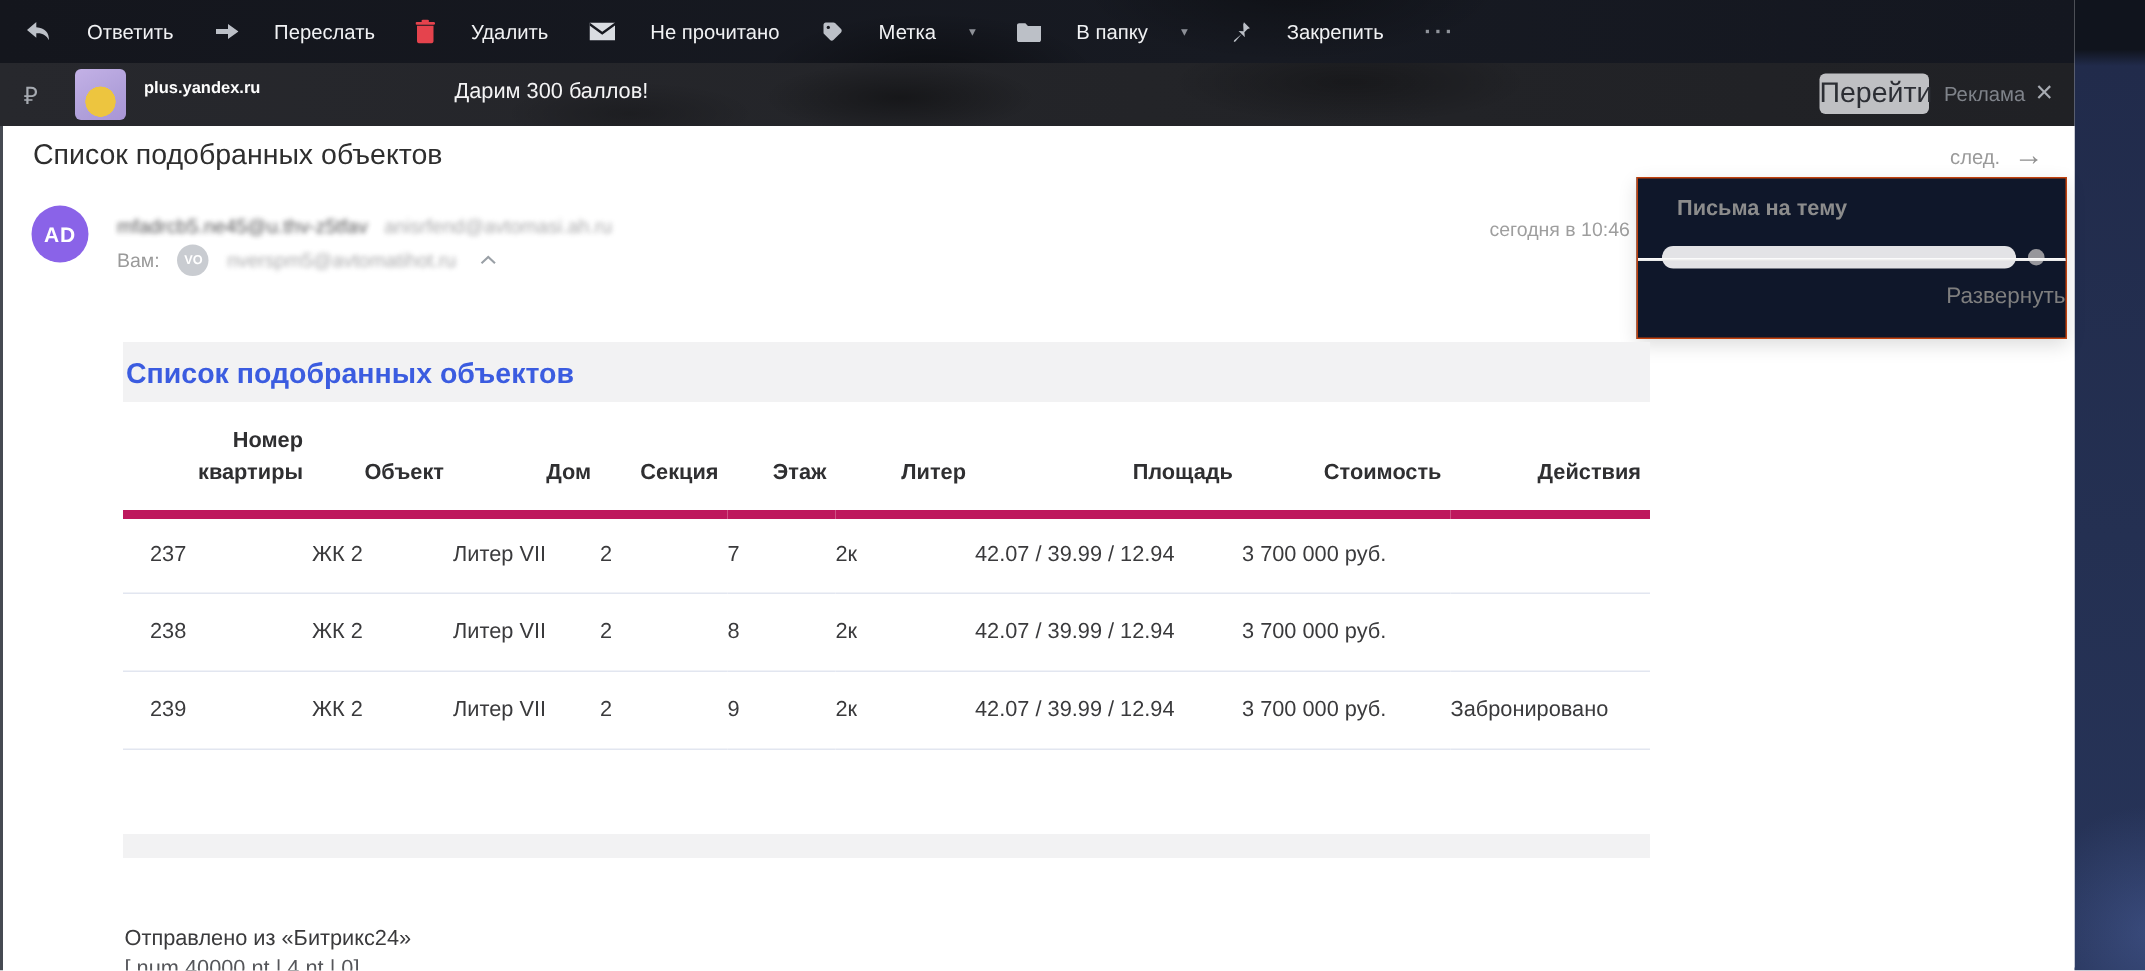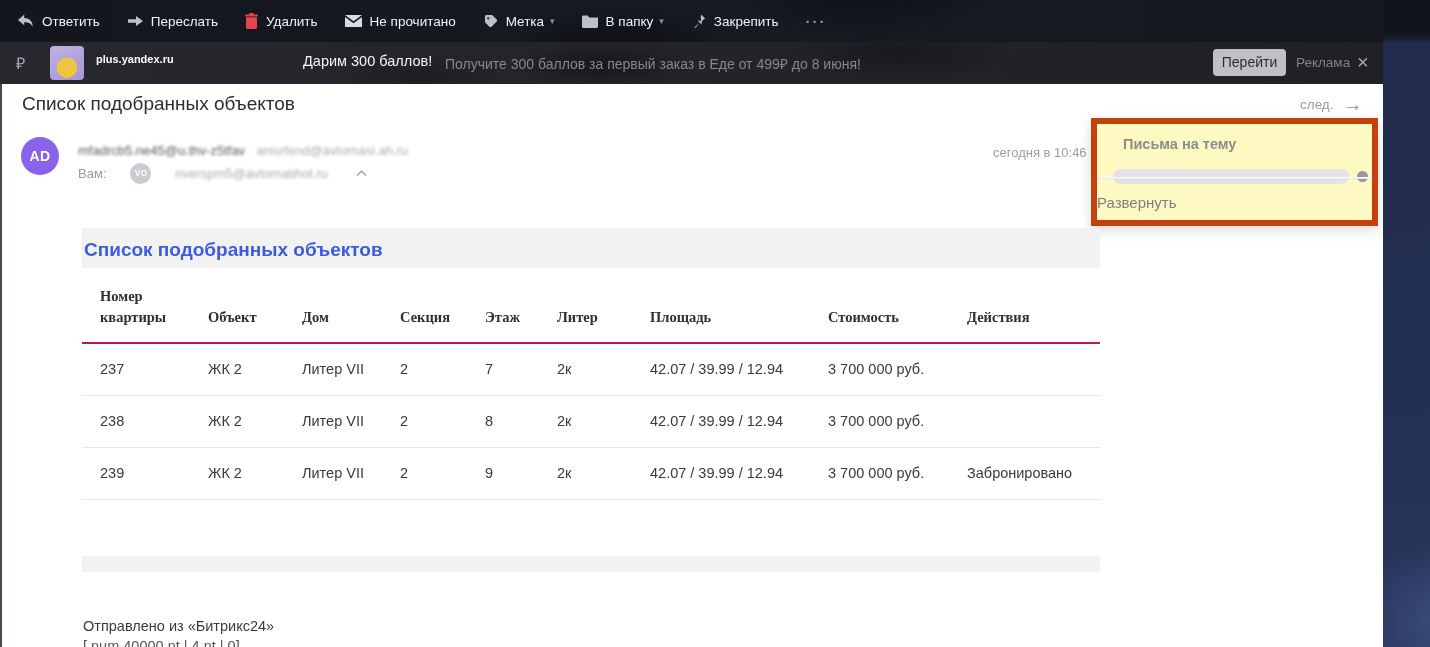--- a/index.html
+++ b/index.html
@@ -11,21 +11,21 @@
   }
   
   .toolbar {
     position:absolute; top:0; left:0; width:1383px; height:42px;
     background:
       radial-gradient(ellipse 160px 60px at 620px 120%, rgba(0,0,0,.45), rgba(0,0,0,0) 70%),
       radial-gradient(ellipse 200px 70px at 860px -20%, rgba(0,0,0,.35), rgba(0,0,0,0) 70%),
       linear-gradient(90deg,#14161d 0%, #171a22 60%, #141720 100%);
     display:flex; align-items:center; gap:27px; padding-left:17px;
   }
-  .tb-item { display:flex; align-items:center; gap:8px; color:#f1f2f4; font-size:13.5px; cursor:pointer; white-space:nowrap; }
+  .tb-item { display:flex; align-items:center; gap:24px; color:#f1f2f4; font-size:13.5px; cursor:pointer; white-space:nowrap; }
   .tb-item svg { display:block; }
   .gray-ic { fill:#bcc0c7; }
   .caret { color:#8d9097; font-size:9px; margin-left:-2px; }
   .tb-more { color:#90949b; font-size:15px; font-weight:bold; letter-spacing:2px; cursor:pointer; }
   
   .banner {
     position:absolute; top:42px; left:0; width:1383px; height:42px;
     background:
       radial-gradient(ellipse 130px 34px at 600px 55%, rgba(0,0,0,.38), rgba(0,0,0,0) 70%),
       radial-gradient(ellipse 170px 40px at 900px 30%, rgba(0,0,0,.30), rgba(0,0,0,0) 70%),
@@ -38,21 +38,21 @@
     background-image:
       radial-gradient(circle at 50% 64%, #edc53f 0 36%, rgba(0,0,0,0) 37%),
       linear-gradient(150deg,#c3b1e6 0%, #b0a0da 60%, #a995d6 100%);
   }
   .banner-site { position:absolute; left:96px; top:53px; color:#fdfdfd; font-size:11px; font-weight:bold; cursor:pointer; }
   .banner-headline { position:absolute; left:303px; top:53px; color:#f4f4f5; font-size:14.5px; font-weight:normal; }
   .banner-text { position:absolute; left:445px; top:54px; color:#85888f; font-size:14px; }
   .banner-cta {
     position:absolute; left:1213px; top:49px; width:73px; height:27px;
     background:#bfc0c3; border:none; border-radius:4px;
-    color:#2c2e34; font-size:14px; font-family:inherit; cursor:pointer; line-height:27px; text-align:center;
+    color:#2c2e34; font-size:19px; font-family:inherit; cursor:pointer; line-height:27px; text-align:center;
   }
   .banner-adlabel { position:absolute; left:1296px; top:55px; color:#7f838a; font-size:13.5px; }
   .banner-close { position:absolute; left:1357px; top:50px; color:#a7abb2; font-size:20px; cursor:pointer; line-height:24px; }
   
   .right-strip {
     position:absolute; top:0; left:1383px; width:47px; height:647px;
     background:
       radial-gradient(circle 120px at 110% 96%, rgba(92,118,190,.35), rgba(0,0,0,0) 70%),
       linear-gradient(180deg,#10141d 0px,#10141d 33px,#212b4b 44px,#243052 55%,#273459 100%);
   }
@@ -66,45 +66,45 @@
   
   .avatar {
     position:absolute; left:21px; top:53px; width:38px; height:38px; border-radius:50%;
     background:#8a63e8; color:#fff; font-size:14px; font-weight:bold;
     display:flex; align-items:center; justify-content:center; letter-spacing:.5px; cursor:pointer;
   }
   .sender-line { position:absolute; left:78px; top:59px; display:flex; gap:11px; font-size:13px; }
   .masked { filter:blur(1.7px); opacity:.85; }
   .sender-dark { color:#3a3a3c; }
   .sender-gray { color:#9b9b9d; }
-  .to-line { position:absolute; left:78px; top:78px; height:22px; display:flex; align-items:center; gap:24px; }
+  .to-line { position:absolute; left:78px; top:78px; height:22px; display:flex; align-items:center; gap:12px; }
   .to-label { color:#9a9a9a; font-size:13px; }
   .to-avatar {
     width:21px; height:21px; border-radius:50%; background:#c9ccd1; color:#fff;
     font-size:8.5px; font-weight:bold; display:flex; align-items:center; justify-content:center;
   }
   .to-email { color:#9b9b9d; font-size:13px; }
   .chevron { margin-left:4px; cursor:pointer; display:flex; align-items:center; }
   .timestamp { position:absolute; left:993px; top:61px; color:#9e9e9e; font-size:13px; }
   
   .thread-card {
-    position:absolute; left:1091px; top:34px; width:287px; height:108px; background:#fef9c3;
-    border:6px solid #c2410c; box-shadow:0 4px 12px rgba(0,0,0,.14);
+    position:absolute; left:1091px; top:34px; width:287px; height:108px; background:#0f172a;
+    border:1px solid #c2410c; box-shadow:0 4px 12px rgba(0,0,0,.14);
   }
   .thread-title { position:absolute; left:26px; top:12px; color:#8c8c8c; font-size:14.5px; font-weight:bold; }
   .thread-pill { position:absolute; left:16px; top:45px; width:236px; height:15px; border-radius:8px; background:#e3e3e6; cursor:pointer; }
   .thread-dot { position:absolute; left:260px; top:47px; width:11px; height:11px; border-radius:50%; background:#97979c; }
   .thread-divider { position:absolute; left:0; top:53px; width:100%; height:2px; background:#fbfbfb; border-bottom:1px solid #e9e9e9; }
-  .thread-expand { position:absolute; left:0; top:70px; width:100%; text-align:left; color:#7f7f7f; font-size:15px; cursor:pointer; }
+  .thread-expand { position:absolute; left:0; top:70px; width:100%; text-align:right; color:#7f7f7f; font-size:15px; cursor:pointer; }
   
   .body-box { position:absolute; left:82px; top:144px; width:1018px; height:344px; background:#f2f2f3; }
   .body-heading { position:absolute; left:2px; top:11px; font-size:19px; font-weight:bold; color:#3b5ce0; }
   .tbl-wrap { position:absolute; left:0; top:40px; width:1018px; height:288px; background:#fff; }
   table { width:1018px; table-layout:fixed; border-collapse:collapse; }
-  th { font-size:14.5px; font-weight:bold; color:#2f2f31; text-align:left; vertical-align:bottom; height:75px; padding:0 6px 14px 0; border-bottom:2px solid #be185d; line-height:1.45;font-family:Liberation Serif, serif; }
+  th { font-size:14.5px; font-weight:bold; color:#2f2f31; text-align:right; vertical-align:bottom; height:75px; padding:0 6px 14px 0; border-bottom:6px solid #be185d; line-height:1.45; }
   td { font-size:14.5px; color:#3a3a3c; height:52px; padding:0 6px 0 0; border-bottom:1px solid #e2e6f0; }
   th:first-child, td:first-child { padding-left:18px; }
   
   .footer-1 { position:absolute; left:83px; top:534px; font-size:14.5px; color:#3a3a3c; }
   .footer-2 { position:absolute; left:83px; top:554px; font-size:14.5px; color:#55565a; }
 </style>
 </head>
 <body>
 
 <div class="toolbar">
@@ -171,21 +171,20 @@
     <span>Закрепить</span>
   </div>
   <div class="tb-more">···</div>
 </div>
 
 <div class="banner">
   <span class="banner-ruble">₽</span>
   <span class="banner-img" style="top:4px;"></span>
   <span class="banner-site" style="top:11px;">plus.yandex.ru</span>
   <span class="banner-headline" style="top:11px;">Дарим 300 баллов!</span>
-  <span class="banner-text" style="top:12px;">Получите 300 баллов за первый заказ в Еде от 499₽ до 8 июня!</span>
   <button class="banner-cta" style="top:7px;">Перейти</button>
   <span class="banner-adlabel" style="top:13px;">Реклама</span>
   <span class="banner-close" style="top:8px;">×</span>
 </div>
 
 <div class="right-strip"></div>
 
 <div class="content">
   <div class="left-edge"></div>
 

